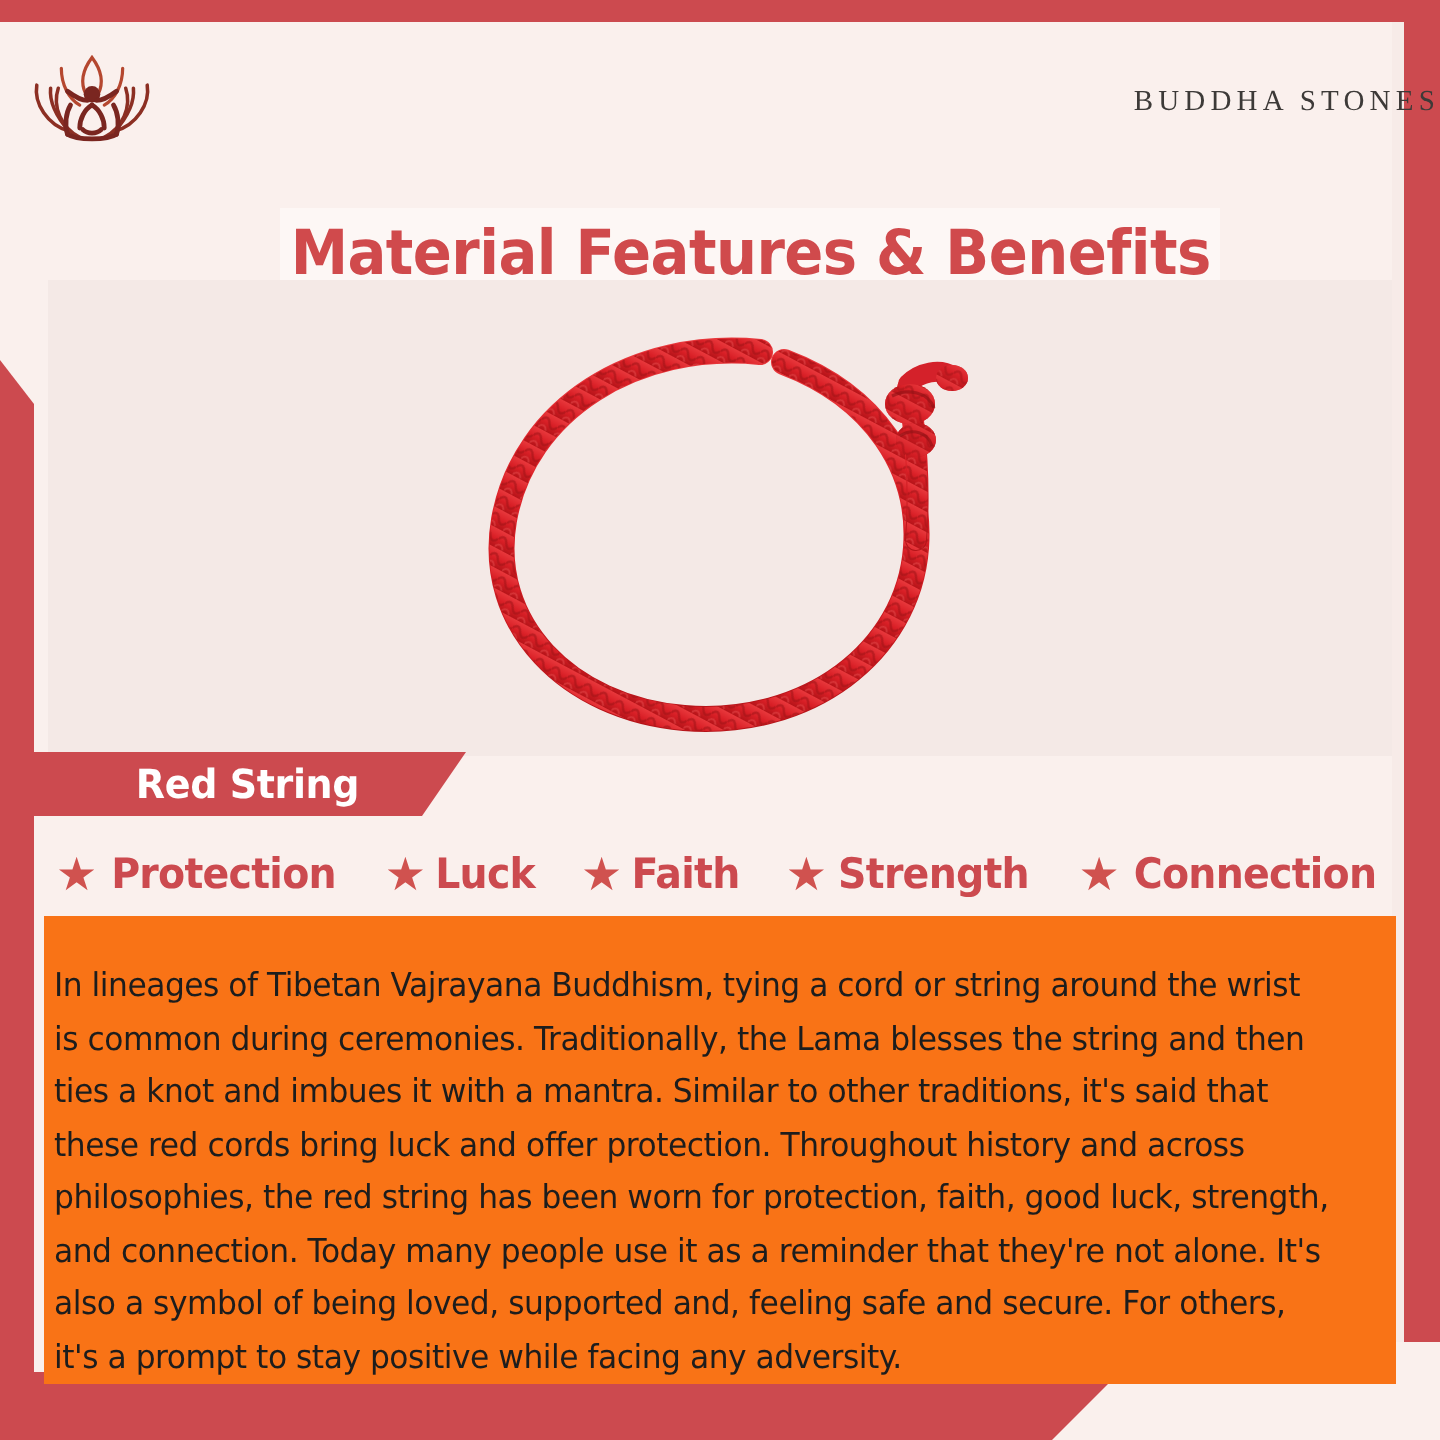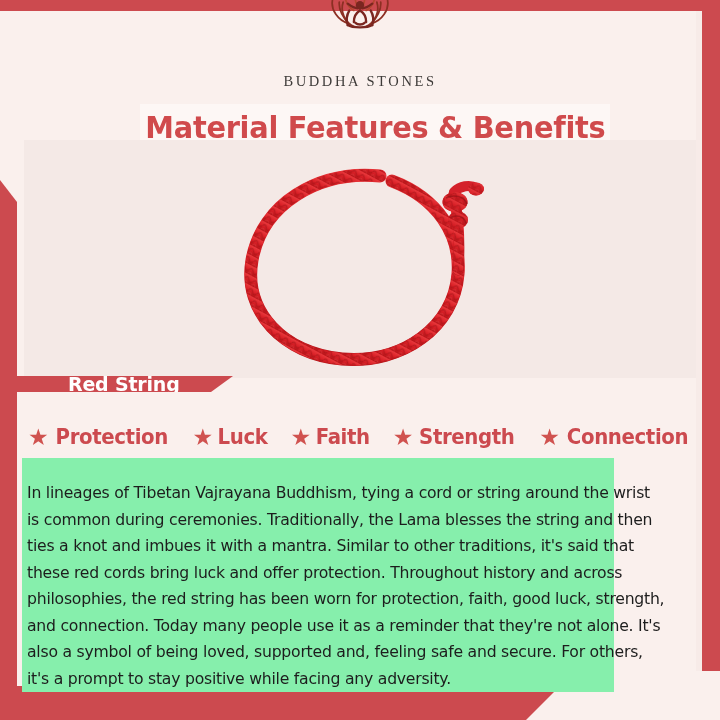--- a/index.html
+++ b/index.html
@@ -67,23 +67,23 @@
   }
 
   
   .logo-block {
     position: absolute;
     left: 0;
     top: 12px;
     width: 720px;
     height: 78px;
     display: flex;
-    flex-direction: column;
-    align-items: center;
-    justify-content: flex-end;
+    flex-direction: row;
+    align-items: center;
+    justify-content: space-between;
     gap: 36px;
   }
   .logo-mark {
     width: 92px;
     height: 54px;
     display: block;
   }
   .logo-word {
     margin-top: 1px;
     font-family: "Liberation Serif", serif;
@@ -133,21 +133,21 @@
     width: 276px;
     height: 226px;
   }
 
   
   .label-banner {
     position: absolute;
     left: 17px;
     top: 376px;
     width: 216px;
-    height: 16px;
+    height: 32px;
     background: #cc4a4f;
     clip-path: polygon(0 0, 100% 0, calc(100% - 22px) 100%, 0 100%);
     display: flex;
     align-items: center;
   }
   .label-text {
     margin-left: 48px;
     font-family: "DejaVu Sans", sans-serif;
     font-weight: bold;
     font-size: 20px;
@@ -186,23 +186,23 @@
     color: #cc4a4f;
     letter-spacing: -0.4px;
     transform: scaleX(0.94);
   }
 
   
   .copy-block {
     position: absolute;
     left: 22px;
     top: 458px;
-    width: 592px;
+    width: 676px;
     height: 234px;
-    background: #86efac;
+    background: #f97316;
   }
   .copy-text {
     position: absolute;
     left: 5px;
     top: 6px;
     width: 668px;
     font-family: "DejaVu Sans", sans-serif;
     font-size: 16.4px;
     line-height: 26.5px;
     color: #1d1d1d;

